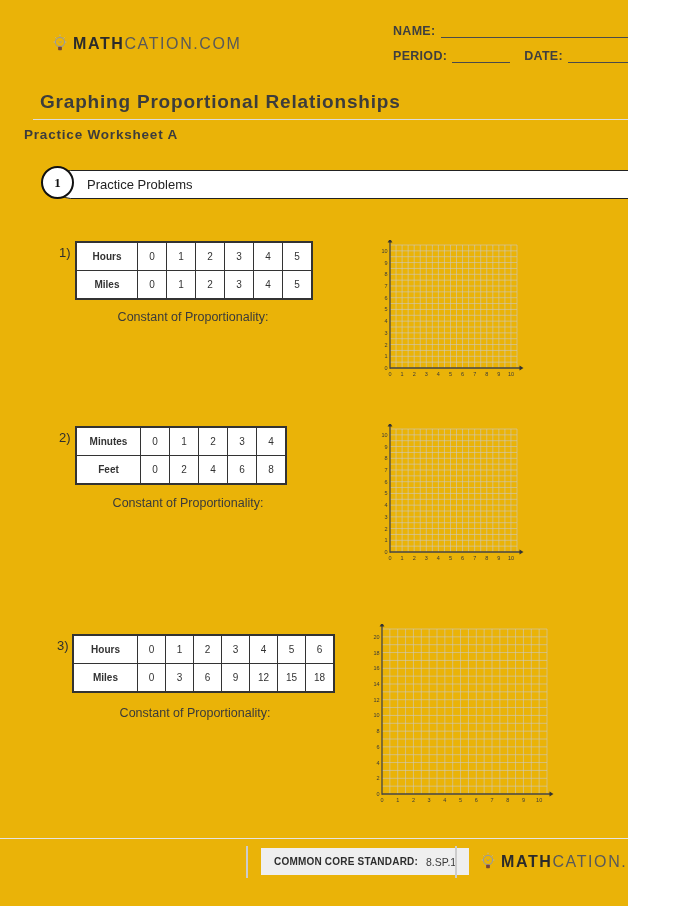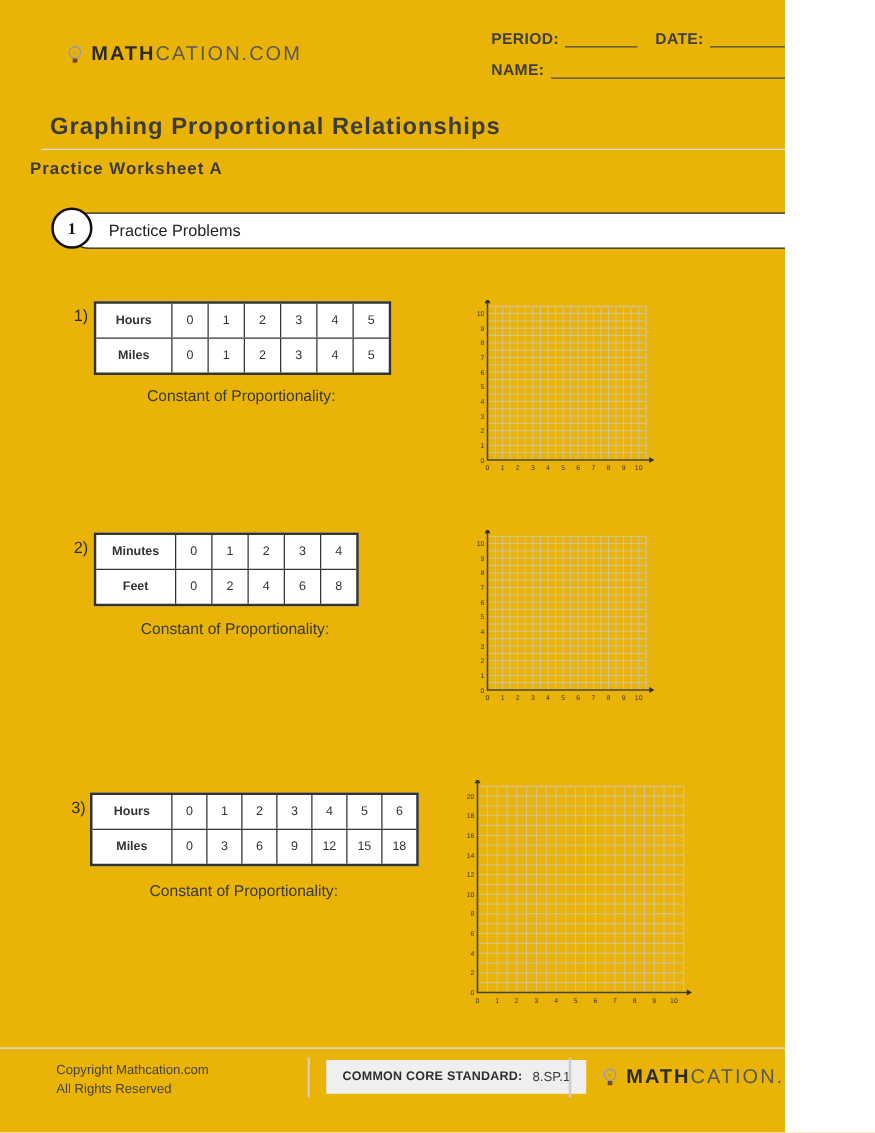--- a/index.html
+++ b/index.html
@@ -77,28 +77,28 @@
       <line x1="1.6" y1="8" x2="3" y2="8" stroke="#b5b5b5" stroke-width="0.9"></line>
       <line x1="13" y1="8" x2="14.4" y2="8" stroke="#b5b5b5" stroke-width="0.9"></line>
       <line x1="3.4" y1="3.4" x2="4.4" y2="4.4" stroke="#b5b5b5" stroke-width="0.9"></line>
       <line x1="11.6" y1="4.4" x2="12.6" y2="3.4" stroke="#b5b5b5" stroke-width="0.9"></line>
     </svg>
     <span class="logo-text"><span class="logo-bold">MATH</span><span class="logo-rest">CATION.COM</span></span>
   </div>
 
   <div class="fields">
     <div class="field-row">
+      <span>NAME:</span>
+      <span class="fline name-line"></span>
+    </div>
+    <div class="field-row">
       <span>PERIOD:</span>
       <span class="fline period-line"></span>
       <span class="date-label">DATE:</span>
       <span class="fline date-line"></span>
-    </div>
-    <div class="field-row">
-      <span>NAME:</span>
-      <span class="fline name-line"></span>
     </div>
   </div>
 
   <div class="title">Graphing Proportional Relationships</div>
   <div class="title-rule"></div>
   <div class="subtitle">Practice Worksheet A</div>
 
   <div class="sec-pill">Practice Problems</div>
   <div class="sec-circle">1</div>
 
@@ -375,24 +375,20 @@
       <text x="11.5" y="109.14285714285714" font-size="5.5" fill="#3a3a3a" text-anchor="end" font-family="&quot;Liberation Sans&quot;,sans-serif">8</text>
       <text x="11.5" y="93.42857142857143" font-size="5.5" fill="#3a3a3a" text-anchor="end" font-family="&quot;Liberation Sans&quot;,sans-serif">10</text>
       <text x="11.5" y="77.71428571428572" font-size="5.5" fill="#3a3a3a" text-anchor="end" font-family="&quot;Liberation Sans&quot;,sans-serif">12</text>
       <text x="11.5" y="62" font-size="5.5" fill="#3a3a3a" text-anchor="end" font-family="&quot;Liberation Sans&quot;,sans-serif">14</text>
       <text x="11.5" y="46.28571428571429" font-size="5.5" fill="#3a3a3a" text-anchor="end" font-family="&quot;Liberation Sans&quot;,sans-serif">16</text>
       <text x="11.5" y="30.571428571428584" font-size="5.5" fill="#3a3a3a" text-anchor="end" font-family="&quot;Liberation Sans&quot;,sans-serif">18</text>
       <text x="11.5" y="14.857142857142861" font-size="5.5" fill="#3a3a3a" text-anchor="end" font-family="&quot;Liberation Sans&quot;,sans-serif">20</text>
     </svg>
 
   <div class="footer-rule"></div>
-  <div class="copyright">
-    <div>Copyright Mathcation.com</div>
-    <div>All Rights Reserved</div>
-  </div>
   <div class="fdivider fdiv1"></div>
   <div class="ccs-box">
     <span class="ccs-label">COMMON CORE STANDARD:</span>
     <span class="ccs-value">8.SP.1</span>
   </div>
   <div class="fdivider fdiv2"></div>
   <div class="logo logo-footer">
     <svg width="16" height="20" viewBox="0 0 16 20">
       <circle cx="8" cy="8" r="4.6" fill="none" stroke="#9a9a9a" stroke-width="1.1"></circle>
       <path d="M6.3 7.2 L8 9 L9.7 7.2" fill="none" stroke="#9a9a9a" stroke-width="0.8"></path>

